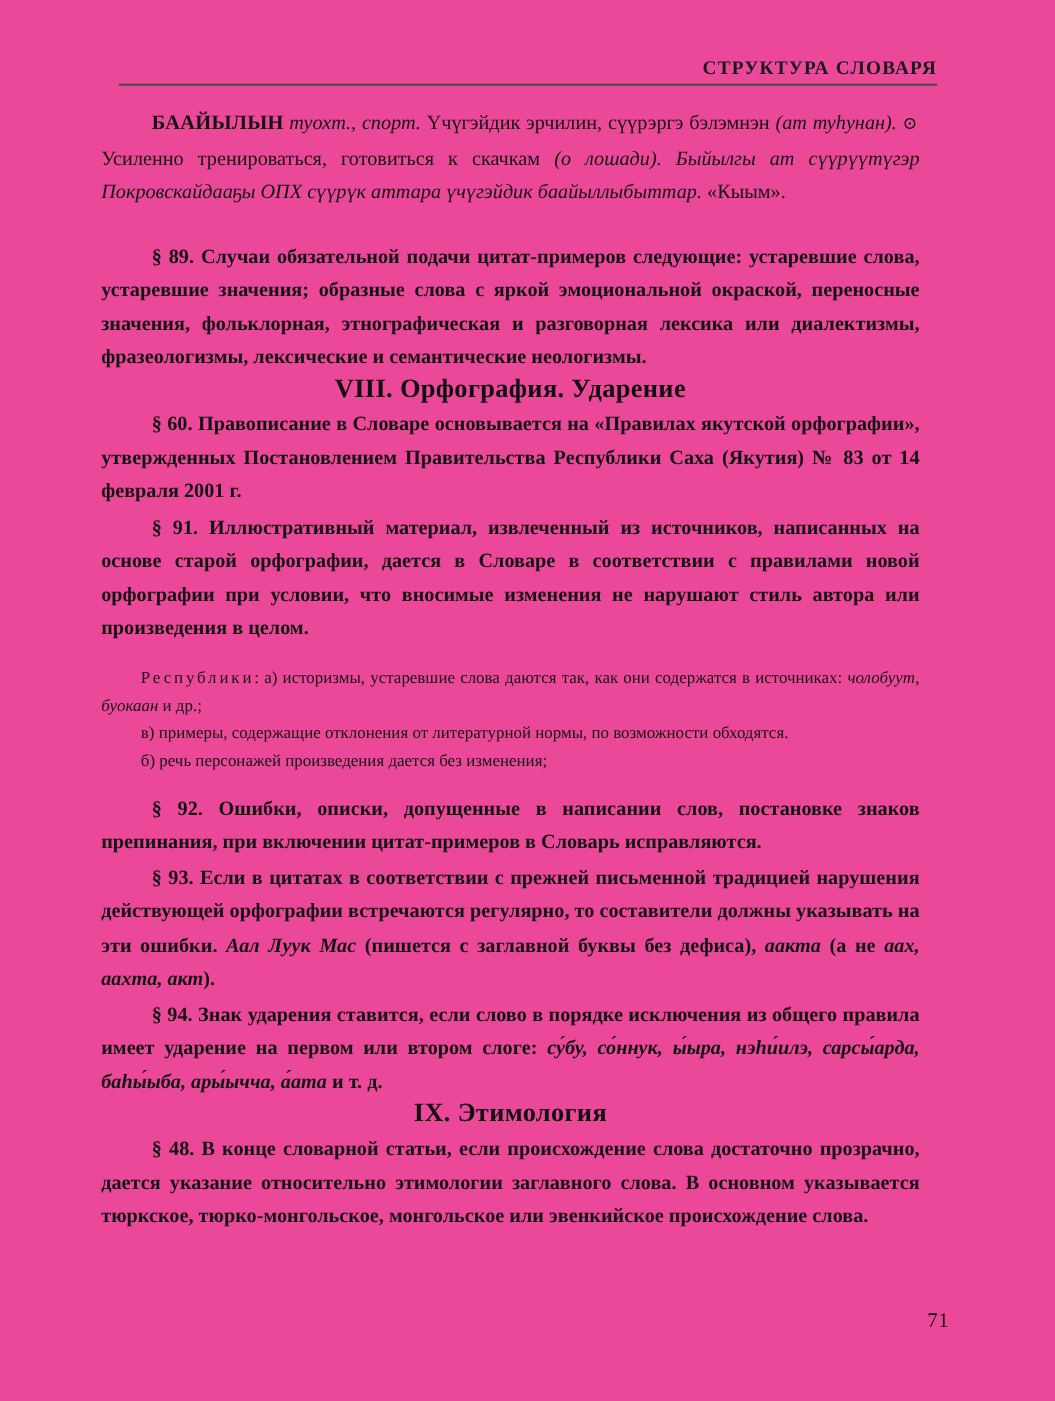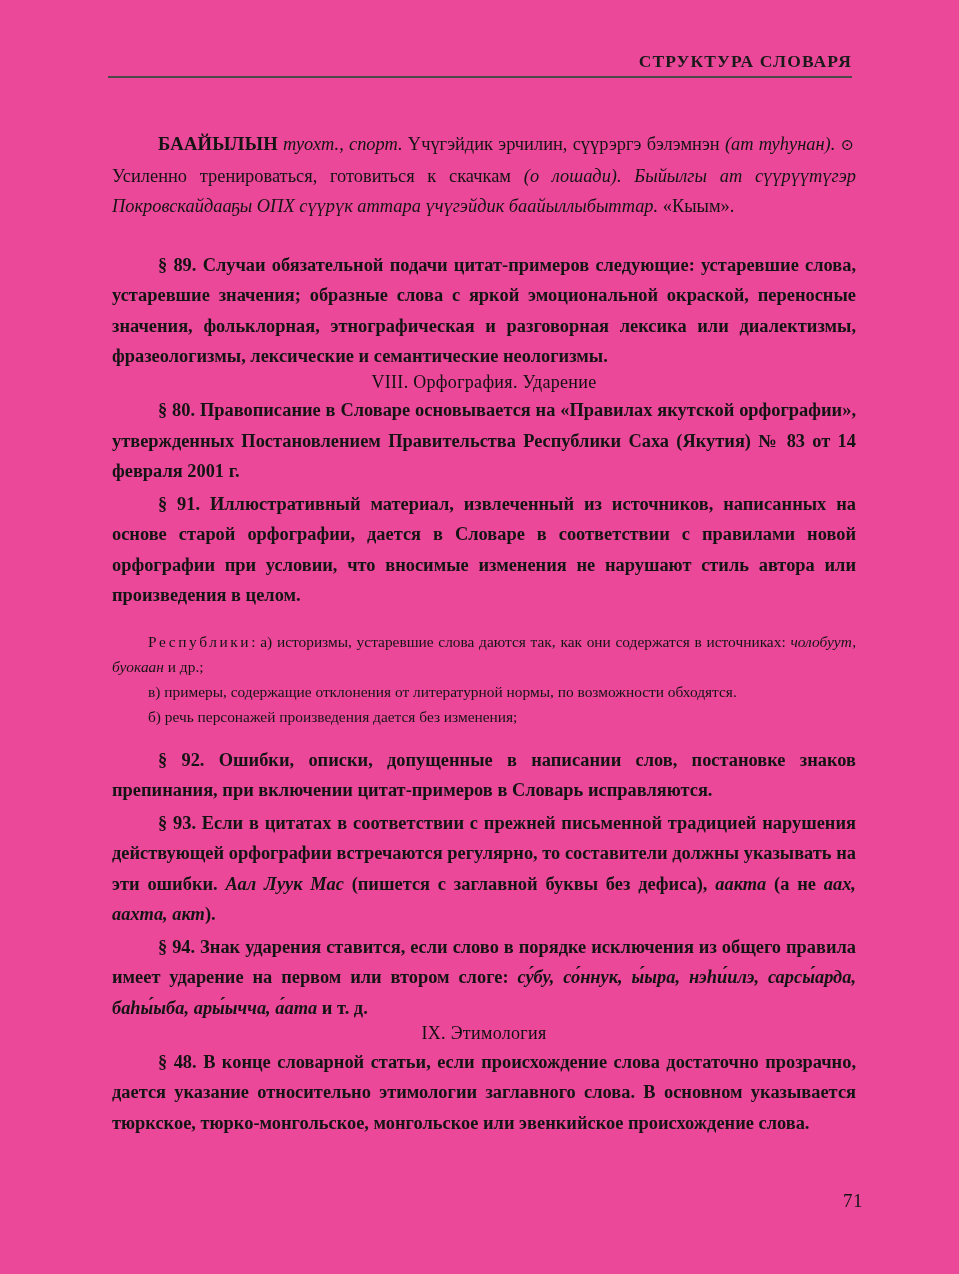--- a/index.html
+++ b/index.html
@@ -43,24 +43,23 @@
   .running-head .rh-rule {
     display: block;
     height: 2px;
     background: #4a4a4a;
     width: 100%;
   }
 
   
   .column {
     position: absolute;
-    left: 112px;
+    left: 92px;
     top: 96px;
     width: 744px;
-    margin-top: 33px;
   }
 
   p {
     margin: 0;
     font-size: 18.4px;
     line-height: 30.5px;
     text-align: justify;
     text-justify: inter-word;
     color: #141414;
     hyphens: manual;
@@ -83,22 +82,22 @@
     font-size: 16px;
     padding-right: 2px;
   }
 
   .gap-large { height: 26px; }
 
   
   h2.section-heading {
     margin: 0;
     text-align: center;
-    font-weight: normal;
-    font-size: 18px;
+    font-weight: bold;
+    font-size: 24px;
     line-height: 1.2;
     letter-spacing: 0.3px;
     color: #111111;
   }
   .head-block-1 { margin-top: 38px; margin-bottom: 22px; }
   .head-block-2 { margin-top: 42px; margin-bottom: 22px; }
 
   
   .notes {
     margin-top: 18px;
@@ -137,21 +136,21 @@
   <div class="column">
 
     <p class="entry"><span class="headword">БААЙЫЛЫН</span> <span class="it">туохт., спорт.</span> <span>Үчүгэйдик эрчилин, сүүрэргэ бэлэмнэн</span> <span class="it">(ат туһунан).</span> <span class="bullet-sym">⊙</span> <span>Усиленно тренироваться, готовиться к скачкам</span> <span class="it">(о лошади).</span> <span class="it">Быйылгы ат сүүрүүтүгэр Покровскайдааҕы ОПХ сүүрүк аттара үчүгэйдик баайыллыбыттар.</span> <span>«Кыым».</span></p>
 
     <div class="gap-large"></div>
 
     <p class="indent para"><span>§ 89.</span> <span>Случаи обязательной подачи цитат-примеров следующие: устаревшие слова, устаревшие значения; образные слова с яркой эмоциональной окраской, переносные значения, фольклорная, этнографическая и разговорная лексика или диалектизмы, фразеологизмы, лексические и семантические неологизмы.</span></p>
 
     <h2 class="section-heading head-block-1">VIII.  Орфография.  Ударение</h2>
 
-    <p class="indent para"><span>§ 80.</span> <span>Правописание в Словаре основывается на «Правилах якутской орфографии», утвержденных Постановлением Правительства Республики Саха (Якутия) № 83 от 14 февраля 2001 г.</span></p>
+    <p class="indent para"><span>§ 60.</span> <span>Правописание в Словаре основывается на «Правилах якутской орфографии», утвержденных Постановлением Правительства Республики Саха (Якутия) № 83 от 14 февраля 2001 г.</span></p>
 
     <p class="indent para"><span>§ 91.</span> <span>Иллюстративный материал, извлеченный из источников, написанных на основе старой орфографии, дается в Словаре в соответствии с правилами новой орфографии при условии, что вносимые изменения не нарушают стиль автора или произведения в целом.</span></p>
 
     <div class="notes">
       <p class="n-first"><span class="spaced">Республики</span><span>:</span> <span>а)</span> <span>историзмы, устаревшие слова даются так, как они содержатся в источниках:</span> <span class="it">чолобуут, буокаан</span> <span>и др.;</span></p>
       <p class="n-first"><span>в)</span> <span>примеры, содержащие отклонения от литературной нормы, по возможности обходятся.</span></p>
       <p class="n-first"><span>б)</span> <span>речь персонажей произведения дается без изменения;</span></p>
     </div>
 
     <p class="indent para"><span>§ 92.</span> <span>Ошибки, описки, допущенные в написании слов, постановке знаков препинания, при включении цитат-примеров в Словарь исправляются.</span></p>

